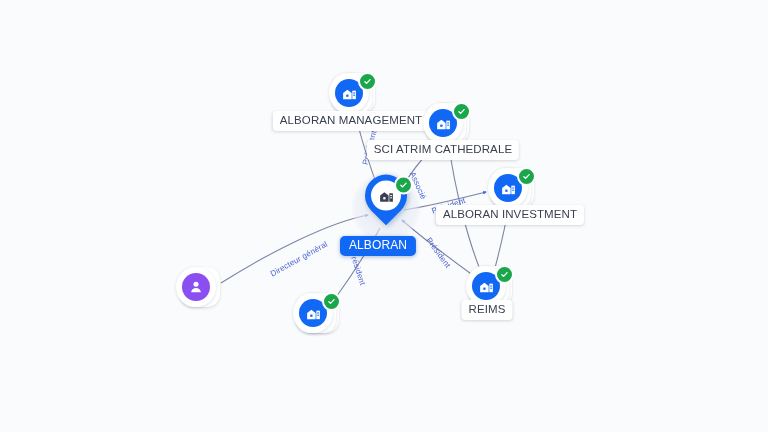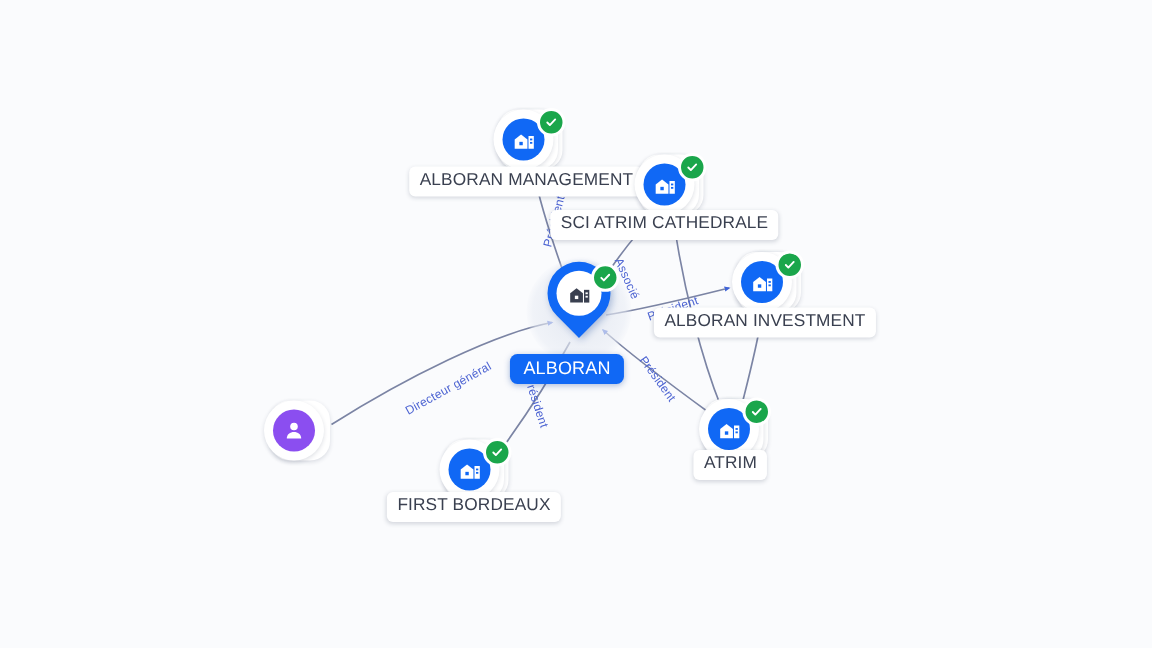--- a/index.html
+++ b/index.html
@@ -301,21 +301,21 @@
           </svg>
         </div>
         <div class="badge">
           <svg width="9" height="9" viewBox="0 0 24 24">
               <path d="M5 12.5l4.5 4.5L19 7" stroke="#ffffff" stroke-width="3.4" fill="none" stroke-linecap="round" stroke-linejoin="round"></path>
             </svg>
         </div>
       </div>
     </div>
   </div>
-  <div class="node-label" style="left:487px; top:300px;">ATRIM</div>
+  <div class="node-label" style="left:487px; top:300px;">REIMS</div>
 
   <div class="node" style="left:316px; top:313px;">
     <div class="node-visual">
       <div class="stack">
         <div class="card c3"></div>
         <div class="card c2"></div>
         <div class="card c1"></div>
         <div class="disc">
           <svg width="17" height="17" viewBox="0 0 24 24" fill="none">
             <path d="M3 20V11.2L9 6.6L15 11.2V20z" fill="#ffffff"></path>
@@ -326,21 +326,20 @@
           </svg>
         </div>
         <div class="badge">
           <svg width="9" height="9" viewBox="0 0 24 24">
               <path d="M5 12.5l4.5 4.5L19 7" stroke="#ffffff" stroke-width="3.4" fill="none" stroke-linecap="round" stroke-linejoin="round"></path>
             </svg>
         </div>
       </div>
     </div>
   </div>
-  <div class="node-label" style="left:316px; top:328px;">FIRST BORDEAUX</div>
 
   <div class="node" style="left:199px; top:287px;">
     <div class="node-visual">
       <div class="person-stack">
         <div class="card p2"></div>
         <div class="card p1"></div>
         <div class="person-disc">
           <svg width="16" height="16" viewBox="0 0 24 24">
             <circle cx="12" cy="8" r="3.8" fill="#ffffff"></circle>
             <path d="M4.8 20c0-4 3.3-6.4 7.2-6.4s7.2 2.4 7.2 6.4z" fill="#ffffff"></path>

